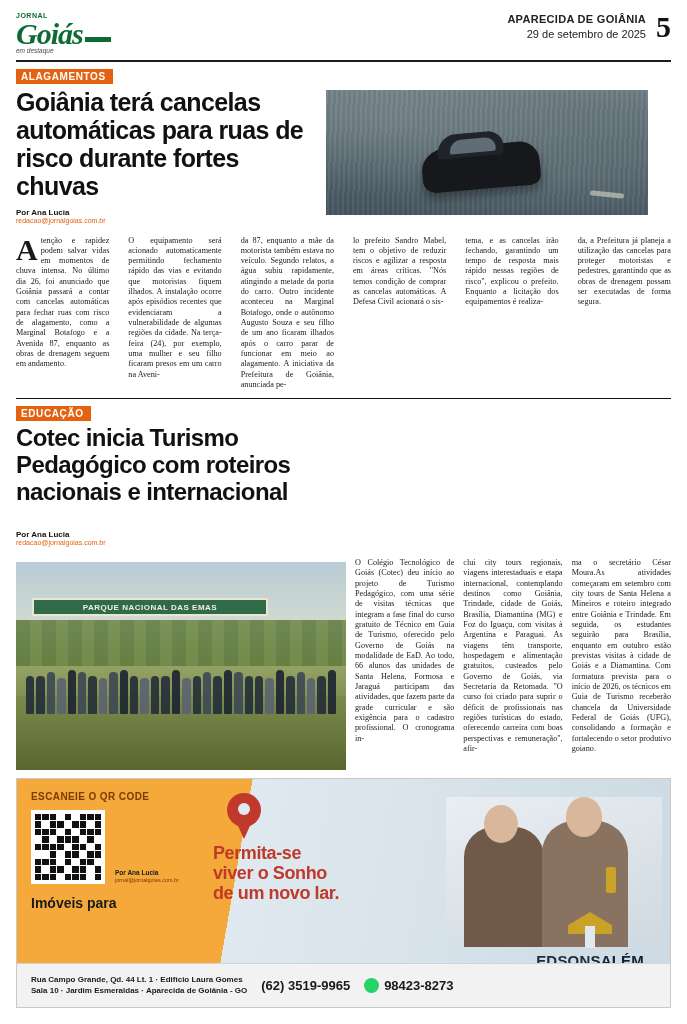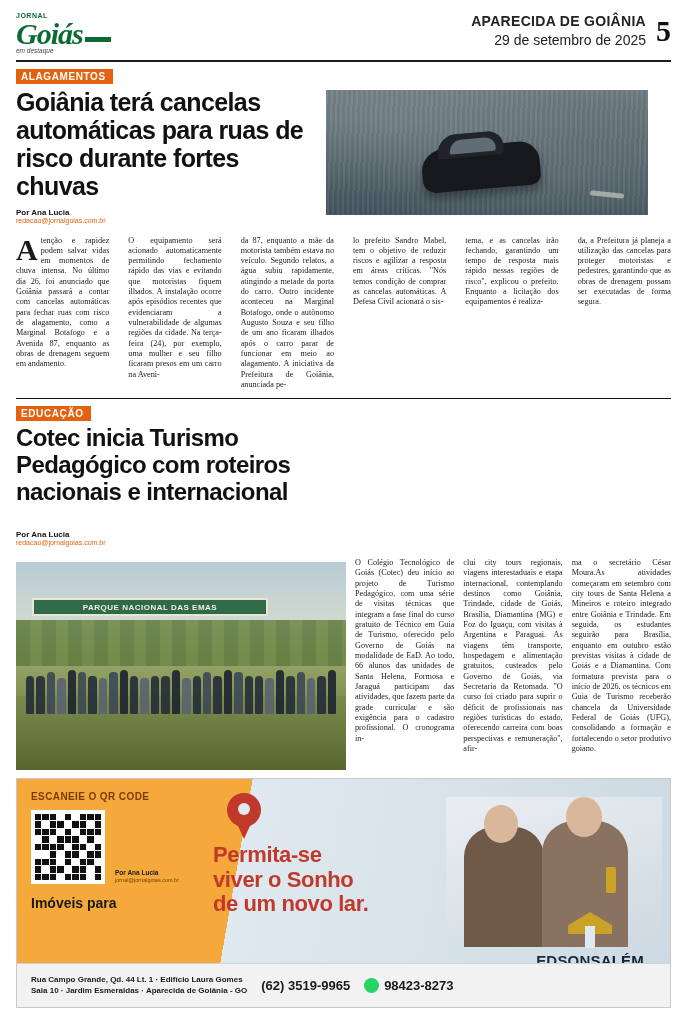--- a/index.html
+++ b/index.html
@@ -43,21 +43,21 @@
     font-style: italic;
   }
   .logo-dash {
     display:inline-block; width: 26px; height: 5px; background:#0b6b33;
     vertical-align: middle; margin-left: 2px;
   }
   .masthead-right {
     text-align: right;
     display: flex; align-items: center; gap: 10px;
   }
-  .masthead-meta { font-size: 14px; color: #222; line-height: 1.35; }
+  .masthead-meta { font-size: 11px; color: #222; line-height: 1.35; }
   .masthead-meta .city { font-weight: bold; letter-spacing: .3px; }
   .page-number {
     font-family: "Liberation Serif", serif;
     font-size: 30px; font-weight: bold; color: #111; line-height: 1;
   }
 
   
   .section-tag {
     display: inline-block;
     background: #e4610f;
@@ -224,21 +224,21 @@
   }
   .pin .tip {
     position:absolute; left: 7px; top: 24px; width: 20px; height: 22px;
     background:#c0392b; clip-path: polygon(50% 100%, 0 0, 100% 0);
   }
   .pin .hole {
     position:absolute; left: 11px; top: 10px; width: 12px; height: 12px;
     background:#dfe9ef; border-radius: 50%;
   }
   .ad-slogan {
-    font-size: 22px; font-weight: bold; color:#c0392b; line-height: 1.12;
+    font-size: 18px; font-weight: bold; color:#c0392b; line-height: 1.12;
     letter-spacing: -0.4px;
   }
   .ad-right {
     position:absolute; right: 8px; top: 18px; width: 216px; height: 150px;
     background: linear-gradient(160deg,#e9eef2,#cfd9e1);
     overflow:hidden;
   }
   .ad-right .couple {
     position:absolute; left: 18px; bottom: 0; width: 80px; height: 120px;
     background:#6f5a4a; border-radius: 30px 30px 0 0;

